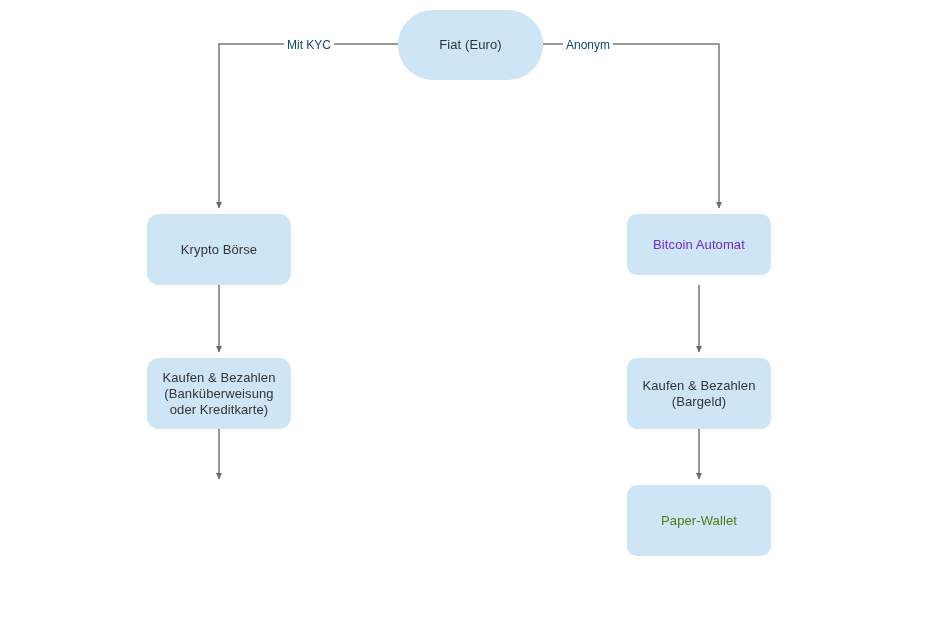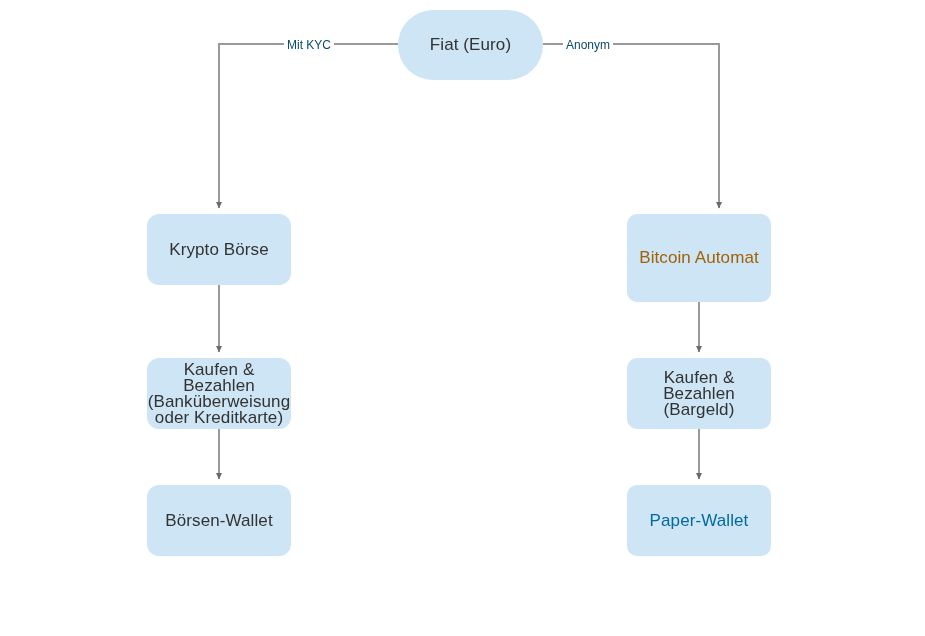--- a/index.html
+++ b/index.html
@@ -24,21 +24,21 @@
     top: 0;
     width: 925px;
     height: 636px;
     pointer-events: none;
   }
   .node {
     position: absolute;
     box-sizing: border-box;
     background: #cde5f4;
     color: #333333;
-    font-size: 17px;
+    font-size: 13px;
     line-height: 16px;
     text-align: center;
     display: flex;
     align-items: center;
     justify-content: center;
     white-space: pre-line;
     letter-spacing: 0.1px;
   }
   .node.rect { border-radius: 12px; }
   .node.round { border-radius: 10px; }
@@ -94,26 +94,25 @@
   </svg>
 
   <div class="node stadium" id="node-fiat" style="left: 398px; top: 10px; width: 145px; height: 70px; background: rgb(205, 229, 244); color: rgb(51, 51, 51);">Fiat (Euro)</div>
 
   <div class="node rect" id="node-krypto-boerse" style="left: 147px; top: 214px; width: 144px; height: 71px; background: rgb(205, 229, 244); color: rgb(51, 51, 51);">Krypto Börse</div>
 
   <div class="node rect" id="node-kaufen-bezahlen-bank" style="left: 147px; top: 358px; width: 144px; height: 71px; background: rgb(205, 229, 244); color: rgb(51, 51, 51);">Kaufen &amp; Bezahlen
 (Banküberweisung
 oder Kreditkarte)</div>
 
-  <div class="node rect" id="node-boersen-wallet" style="left: 147px; top: 485px; width: 144px; height: 71px; background: rgb(205, 229, 244); color: rgb(51, 51, 51);">Börsen-Wallet</div>
 
-  <div class="node round" id="node-bitcoin-automat" style="left: 627px; top: 214px; width: 144px; height: 88px; background: rgb(205, 229, 244); color: #a16207;">Bitcoin Automat</div>
+  <div class="node round" id="node-bitcoin-automat" style="left: 627px; top: 214px; width: 144px; height: 61px; background: rgb(205, 229, 244); color: #6d28d9;">Bitcoin Automat</div>
 
   <div class="node round" id="node-kaufen-bezahlen-bargeld" style="left: 627px; top: 358px; width: 144px; height: 71px; background: rgb(205, 229, 244); color: rgb(51, 51, 51);">Kaufen &amp; Bezahlen
 (Bargeld)</div>
 
-  <div class="node round" id="node-paper-wallet" style="left: 627px; top: 485px; width: 144px; height: 71px; background: rgb(205, 229, 244); color: #0369a1;">Paper-Wallet</div>
+  <div class="node round" id="node-paper-wallet" style="left: 627px; top: 485px; width: 144px; height: 71px; background: rgb(205, 229, 244); color: #4d7c0f;">Paper-Wallet</div>
 
   <div class="edge-label" id="edge-label-mit-kyc" style="left: 309px; top: 45px;">Mit KYC</div>
 
   <div class="edge-label" id="edge-label-anonym" style="left: 588px; top: 45px;">Anonym</div>
 
 </div>
 
 </body></html>

